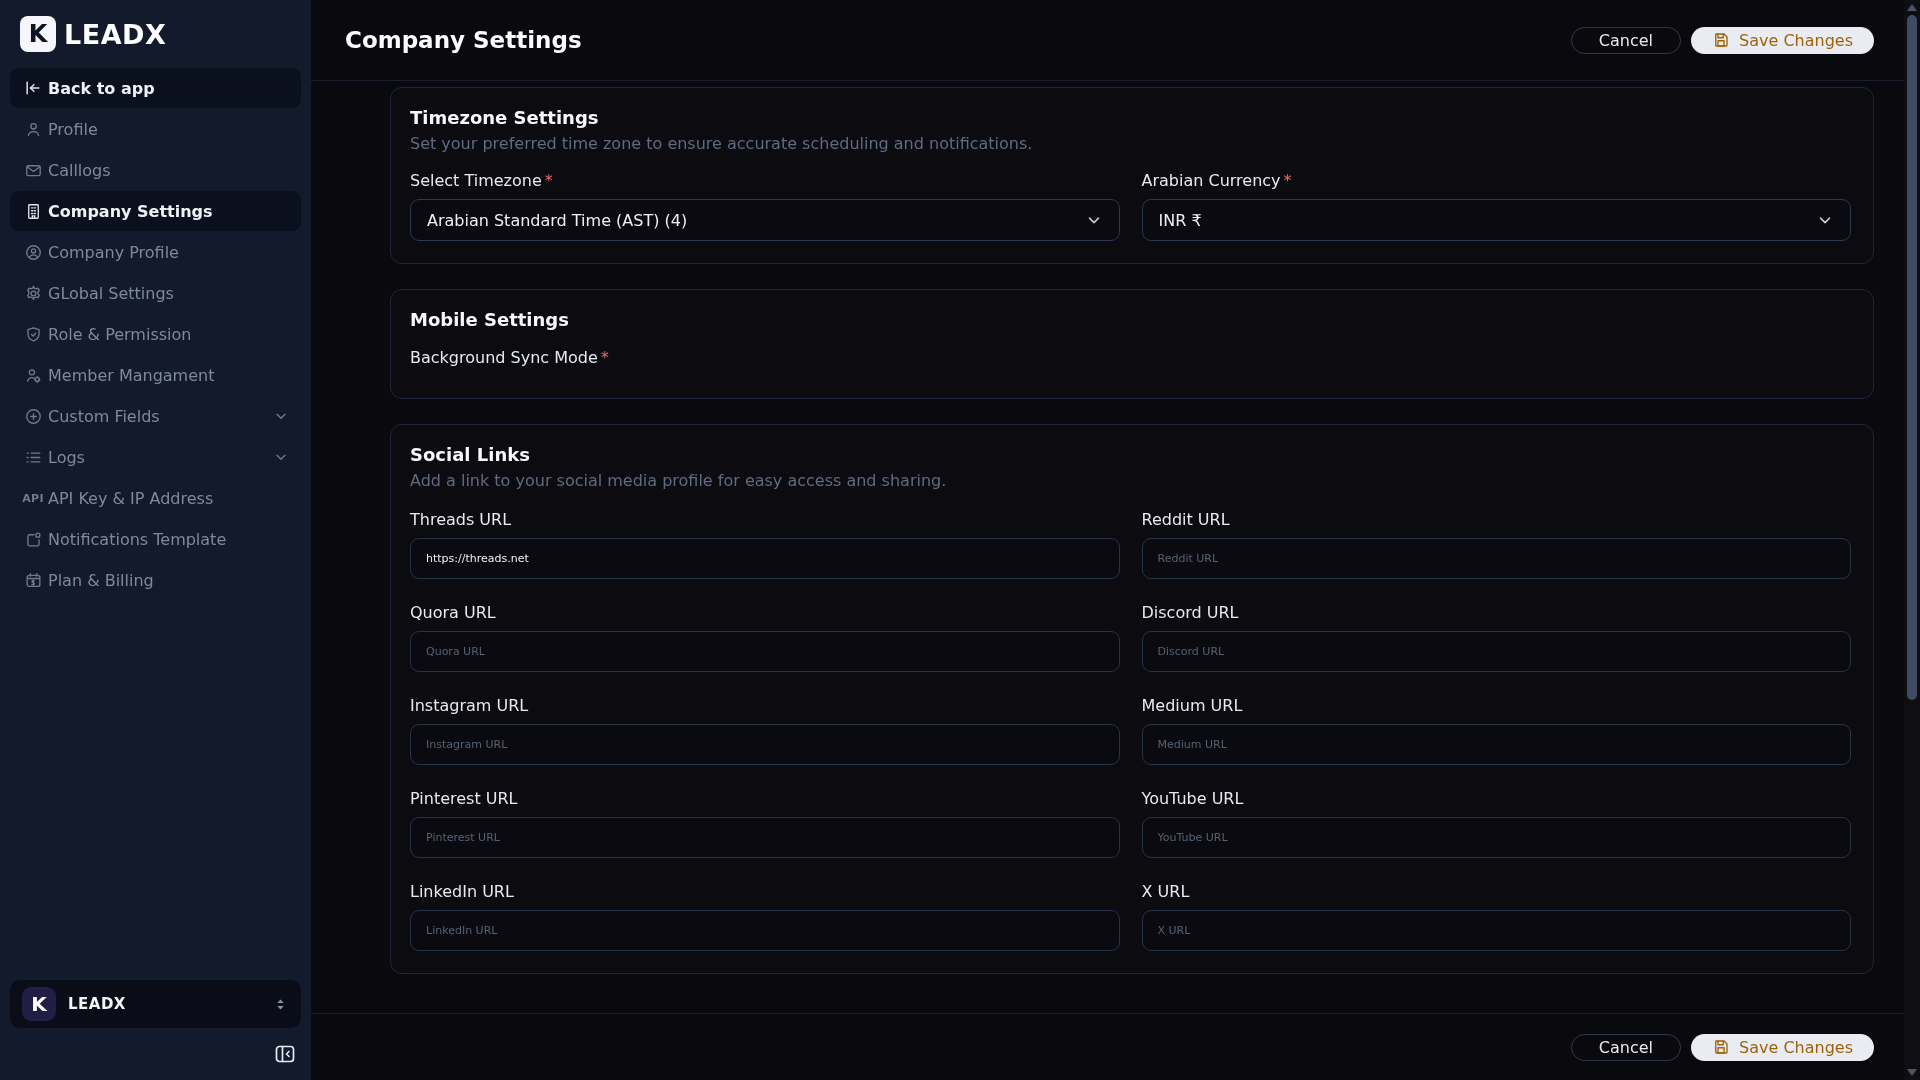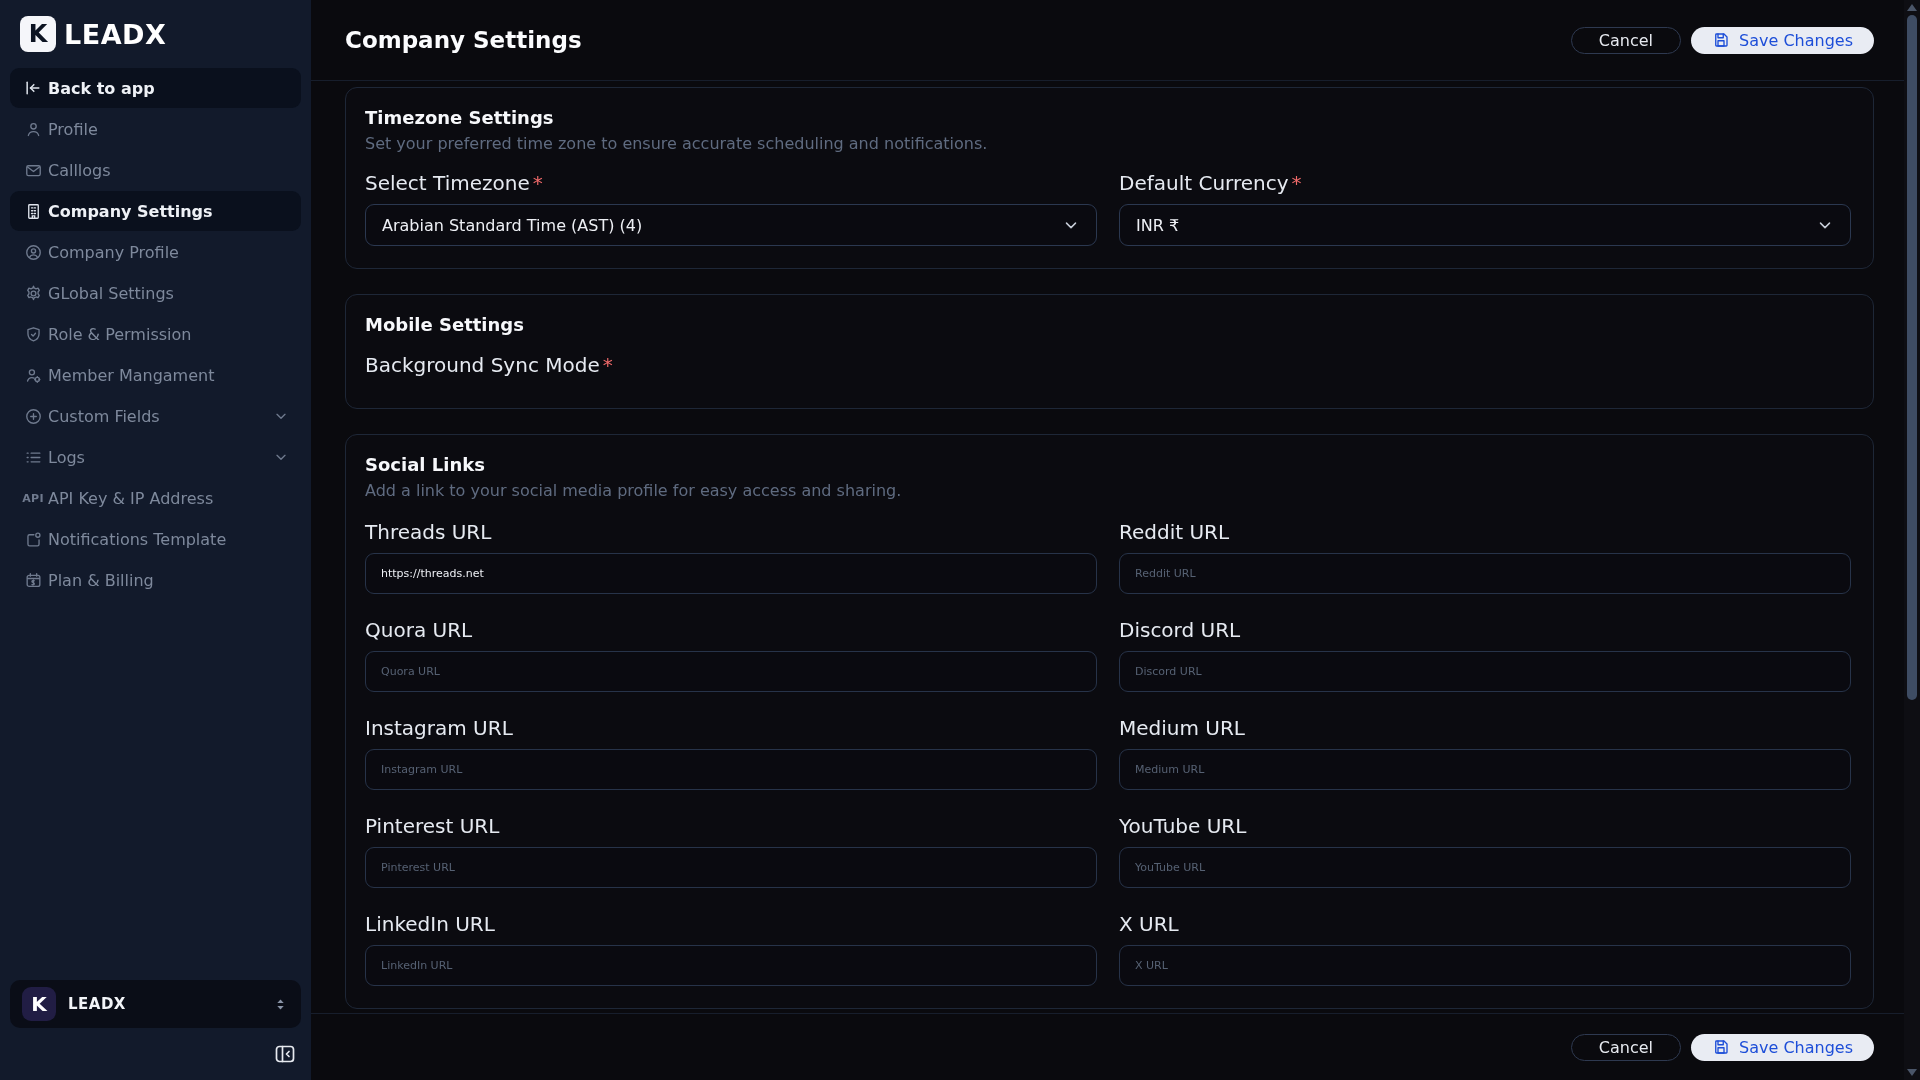--- a/index.html
+++ b/index.html
@@ -51,30 +51,30 @@
     height:81px; border-bottom:1px solid #171e2c;
     display:flex; align-items:center; padding:0 30px 0 34px;
   }
   .page-title { font-size:23px; font-weight:700; color:#fbfcfe; }
   .topbar-actions { margin-left:auto; display:flex; gap:10px; align-items:center; }
   .btn {
     height:27px; border-radius:21px; font-size:16px; display:flex;
     align-items:center; gap:9px; cursor:pointer; user-select:none;
   }
   .btn-cancel { border:1px solid #2e3950; color:#e7eaf0; padding:0 27px; background:transparent; }
-  .btn-save { background:#e9ecf3; color:#1d4ed8; padding:0 21px; font-weight:500; }
-  .content { flex:1; padding:6px 30px 0 34px; overflow:hidden; }
+  .btn-save { background:#e9ecf3; color:#a16207; padding:0 21px; font-weight:500; }
+  .content { flex:1; padding:6px 30px 0 34px; overflow:hidden;margin-left:45px; }
   .card {
     border:1px solid #1e2737; border-radius:12px; background:#0b0b10;
     padding:19px 22px 22px 19px; margin-bottom:25px;
   }
   .card-title { font-size:18px; font-weight:700; color:#f7f8fb; }
   .card-sub { font-size:16px; color:#5f6b80; margin-top:6px; }
   .grid2 { display:grid; grid-template-columns:1fr 1fr; gap:24px 22px; margin-top:18px; }
-  .field-label { font-size:20px; color:#e6eaf1; display:block; margin-bottom:9px; }
+  .field-label { font-size:16px; color:#e6eaf1; display:block; margin-bottom:9px; }
   .req { color:#f06a6a; margin-left:3px; }
   .select {
     height:42px; border:1px solid #2b3850; border-radius:9px; background:#0a0a10;
     display:flex; align-items:center; padding:12px 16px; font-size:16px; color:#eef0f5;
     cursor:pointer;
   }
   .select .sel-chev { margin-left:auto; color:#c7cdd8; display:flex; }
   .txt-input {
     width:100%; height:41px; border:1px solid #273349; border-radius:9px;
     background:#0a0a10; color:#eef0f5; font-size:11px; padding:0 15px;
@@ -312,21 +312,21 @@
             <span>Arabian Standard Time (AST) (4)</span>
             <span class="sel-chev">
               <svg width="18" height="18" viewBox="0 0 24 24" fill="none" stroke="currentColor" stroke-width="2" stroke-linecap="round" stroke-linejoin="round">
                   <path d="M6 9.5l6 6 6-6"></path>
                 </svg>
             </span>
           </div>
         </div>
         <div>
           <label class="field-label">
-            <span>Default Currency</span><span class="req">*</span>
+            <span>Arabian Currency</span><span class="req">*</span>
           </label>
           <div class="select">
             <span>INR ₹</span>
             <span class="sel-chev">
               <svg width="18" height="18" viewBox="0 0 24 24" fill="none" stroke="currentColor" stroke-width="2" stroke-linecap="round" stroke-linejoin="round">
                   <path d="M6 9.5l6 6 6-6"></path>
                 </svg>
             </span>
           </div>
         </div>

